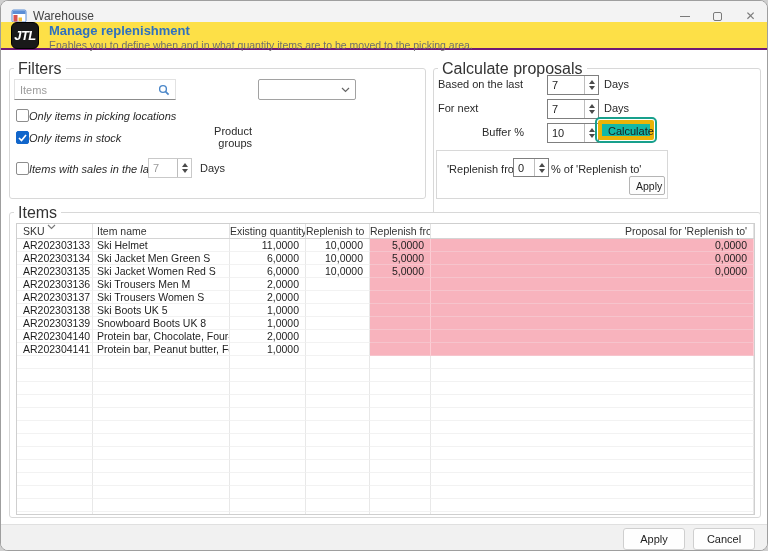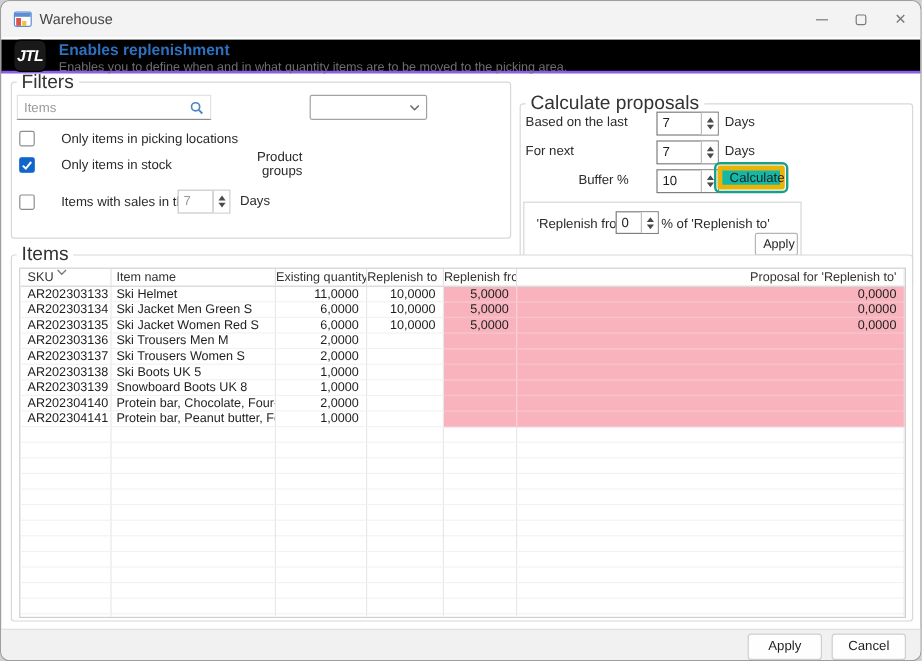--- a/index.html
+++ b/index.html
@@ -9,48 +9,48 @@
   
   .titlebar{position:absolute;left:0;top:0;width:100%;height:30px;background:#f3f3f3;}
   .app-icon{position:absolute;left:10px;top:7px;width:16px;height:16px;}
   .tb-title{position:absolute;left:32px;top:8px;font-size:12px;color:#444;}
   .win-controls{position:absolute;right:0;top:0;height:30px;display:flex;}
   .wc{width:33px;height:30px;display:flex;align-items:center;justify-content:center;color:#7a7a7a;cursor:pointer;}
   .min-line{width:10px;height:1px;background:#7a7a7a;}
   .max-box{width:9px;height:9px;border:1px solid #7a7a7a;border-radius:2px;}
   .close-glyph{font-size:12px;line-height:12px;color:#7a7a7a;}
   
-  .header{position:absolute;left:0;top:32px;width:100%;height:28px;background:#000000;border-bottom:2px solid #8b5cf6;}
+  .header{position:absolute;left:0;top:21px;width:100%;height:28px;background:#fde047;border-bottom:2px solid #701a75;}
   .jtl-logo{position:absolute;left:10px;top:0px;width:28px;height:27px;background:#191919;border:1px solid #000;
             border-radius:6px;color:#fff;font-weight:bold;font-style:italic;font-size:13px;
             display:flex;align-items:center;justify-content:center;letter-spacing:-0.5px;}
   .page-title{position:absolute;left:48px;top:1px;font-size:13px;font-weight:bold;color:var(--title-blue,#2e70c0);}
   .page-subtitle{position:absolute;left:48px;top:17px;font-size:10.5px;color:#6e6e6e;}
   
   .gb{position:absolute;border:1px solid #d8d8d8;border-radius:3px;background:#fff;}
   .gb-label{position:absolute;top:-7px;left:4px;background:#fff;padding:0 4px;font-size:16px;color:#333;line-height:13px;}
   .filters-box{left:8px;top:67px;width:417px;height:131px;}
-  .proposals-box{left:432px;top:85px;width:328px;height:154px;}
+  .proposals-box{left:432px;top:67px;width:328px;height:154px;}
   .items-box{left:8px;top:211px;width:752px;height:306px;}
   
   .search-box{position:absolute;left:4px;top:10px;width:162px;height:21px;background:#fff;
               border:1px solid #e2e2e2;border-bottom:1px solid #8c8c8c;cursor:text;}
   .search-ph{position:absolute;left:5px;top:4px;font-size:11px;color:#9b9b9b;}
   .search-ic{position:absolute;right:5px;top:4px;}
   .pg-label{position:absolute;left:172px;top:14px;width:70px;text-align:right;font-size:11px;color:#2a2a2a;margin-top:42px;}
   .combo{position:absolute;left:248px;top:10px;width:98px;height:21px;border:1px solid #a2a2a2;border-radius:2px;
          background:#fff;cursor:pointer;}
   .combo-chev{position:absolute;right:5px;top:7px;}
   .cb-row{position:absolute;display:flex;align-items:center;cursor:pointer;}
   .cb-box{width:13px;height:13px;border:1px solid #8d8d8d;border-radius:2px;background:#fff;
           display:flex;align-items:center;justify-content:center;flex:none;}
   .cb-box svg{display:none;}
   .cb-box.checked{background:var(--checkbox-blue,#1166cb);border-color:var(--checkbox-blue,#1166cb);}
   .cb-box.checked svg{display:block;}
-  .cb-label{margin-left:22px;font-size:11px;color:#2a2a2a;}
+  .cb-label{margin-left:0;font-size:11px;color:#2a2a2a;font-style:italic;}
   
   .spinner{position:absolute;height:20px;border:1px solid #7f7f7f;background:#fff;display:flex;}
   .spin-val{flex:1;font-size:11px;color:#1e1e1e;padding:3px 0 0 4px;overflow:hidden;}
   .spin-btns{width:14px;border-left:1px solid #bdbdbd;display:flex;flex-direction:column;
              align-items:center;justify-content:center;gap:2px;cursor:pointer;background:#fff;}
   .tri-up{width:0;height:0;border-left:3.5px solid transparent;border-right:3.5px solid transparent;border-bottom:4px solid #4a4a4a;}
   .tri-dn{width:0;height:0;border-left:3.5px solid transparent;border-right:3.5px solid transparent;border-top:4px solid #4a4a4a;}
   .spinner.disabled{border-color:#c9c9c9;}
   .spinner.disabled .spin-val{color:#9a9a9a;}
   
@@ -108,21 +108,21 @@
           <span class="max-box"></span>
         </span>
       <span class="wc">
           <span class="close-glyph">✕</span>
         </span>
     </div>
   </div>
 
   <div class="header">
     <div class="jtl-logo">JTL</div>
-    <div class="page-title">Enables replenishment</div>
+    <div class="page-title">Manage replenishment</div>
     <div class="page-subtitle">Enables you to define when and in what quantity items are to be moved to the picking area.</div>
   </div>
 
   <div class="gb filters-box">
     <span class="gb-label">Filters</span>
 
     <div class="search-box">
       <span class="search-ph">Items</span>
       <svg class="search-ic" width="12" height="12" viewBox="0 0 12 12">
         <circle cx="5" cy="5" r="3.4" fill="none" stroke="#4a86c8" stroke-width="1.4"></circle>

